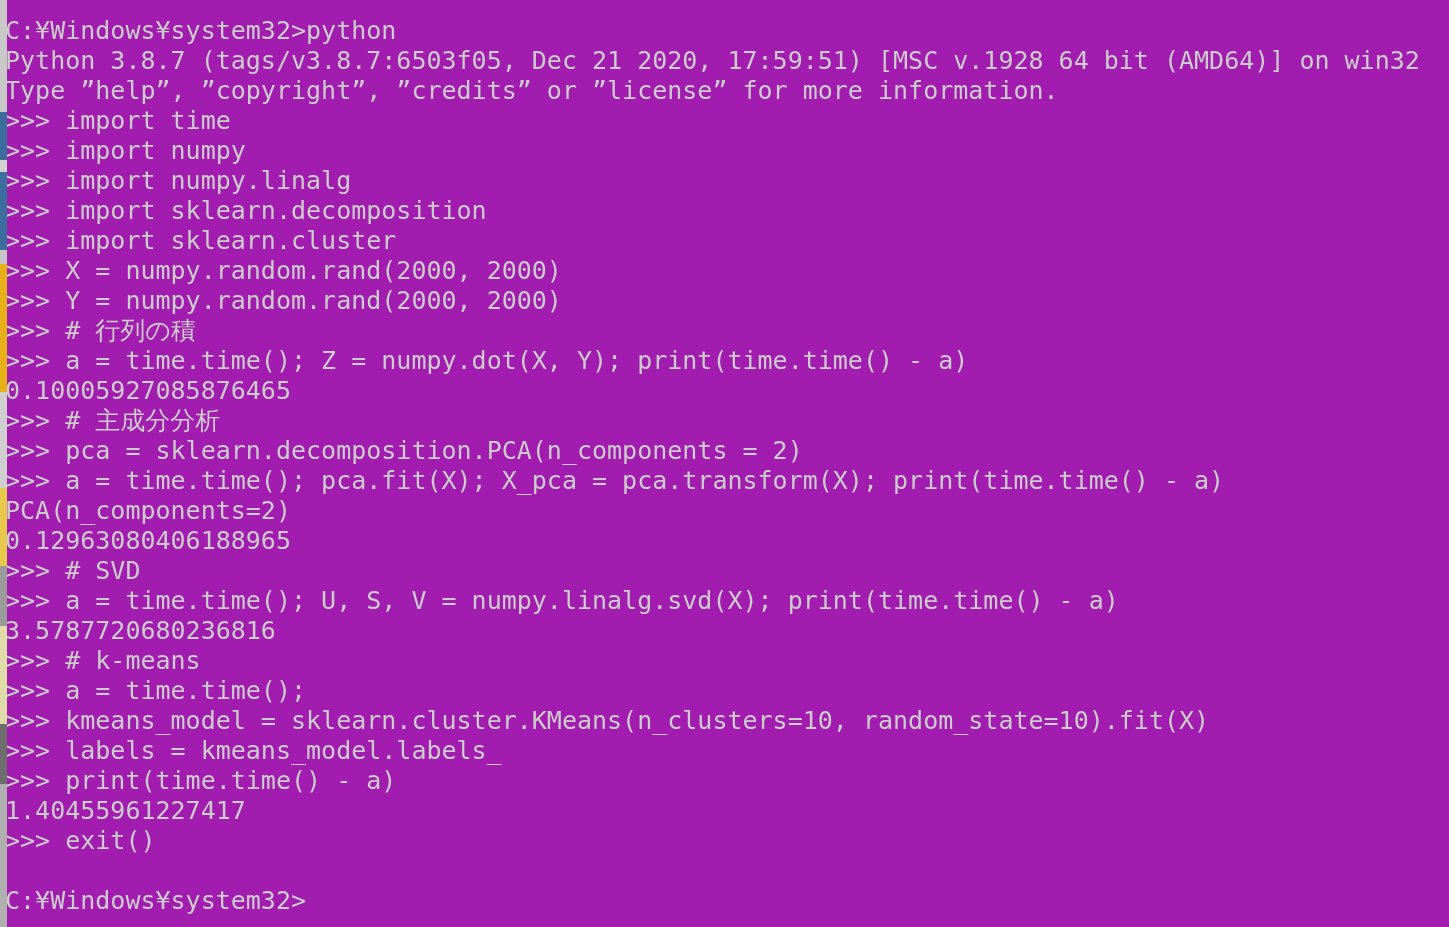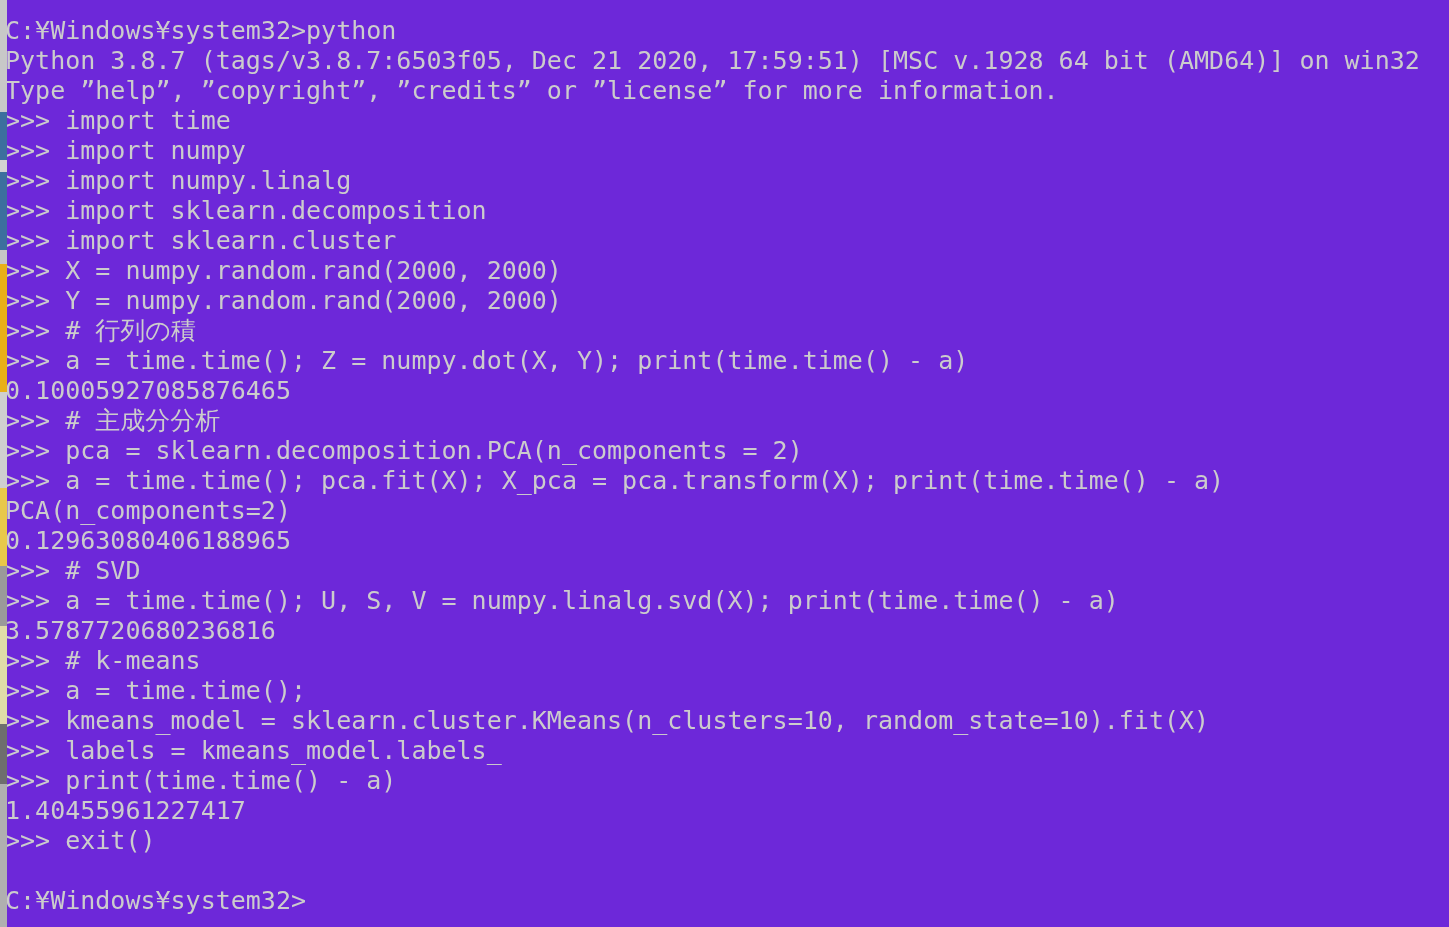--- a/index.html
+++ b/index.html
@@ -5,21 +5,21 @@
   html, body {
     margin: 0;
     padding: 0;
     background: #000000;
   }
   #screen {
     position: relative;
     width: 1449px;
     height: 927px;
     overflow: hidden;
-    background: #6d28d9;
+    background: #a21caf;
     font-family: "DejaVu Sans Mono", "Liberation Mono", monospace;
   }
   
   #edge-strip {
     position: absolute;
     left: 0;
     top: 0;
     width: 7px;
     height: 927px;
     z-index: 5;

